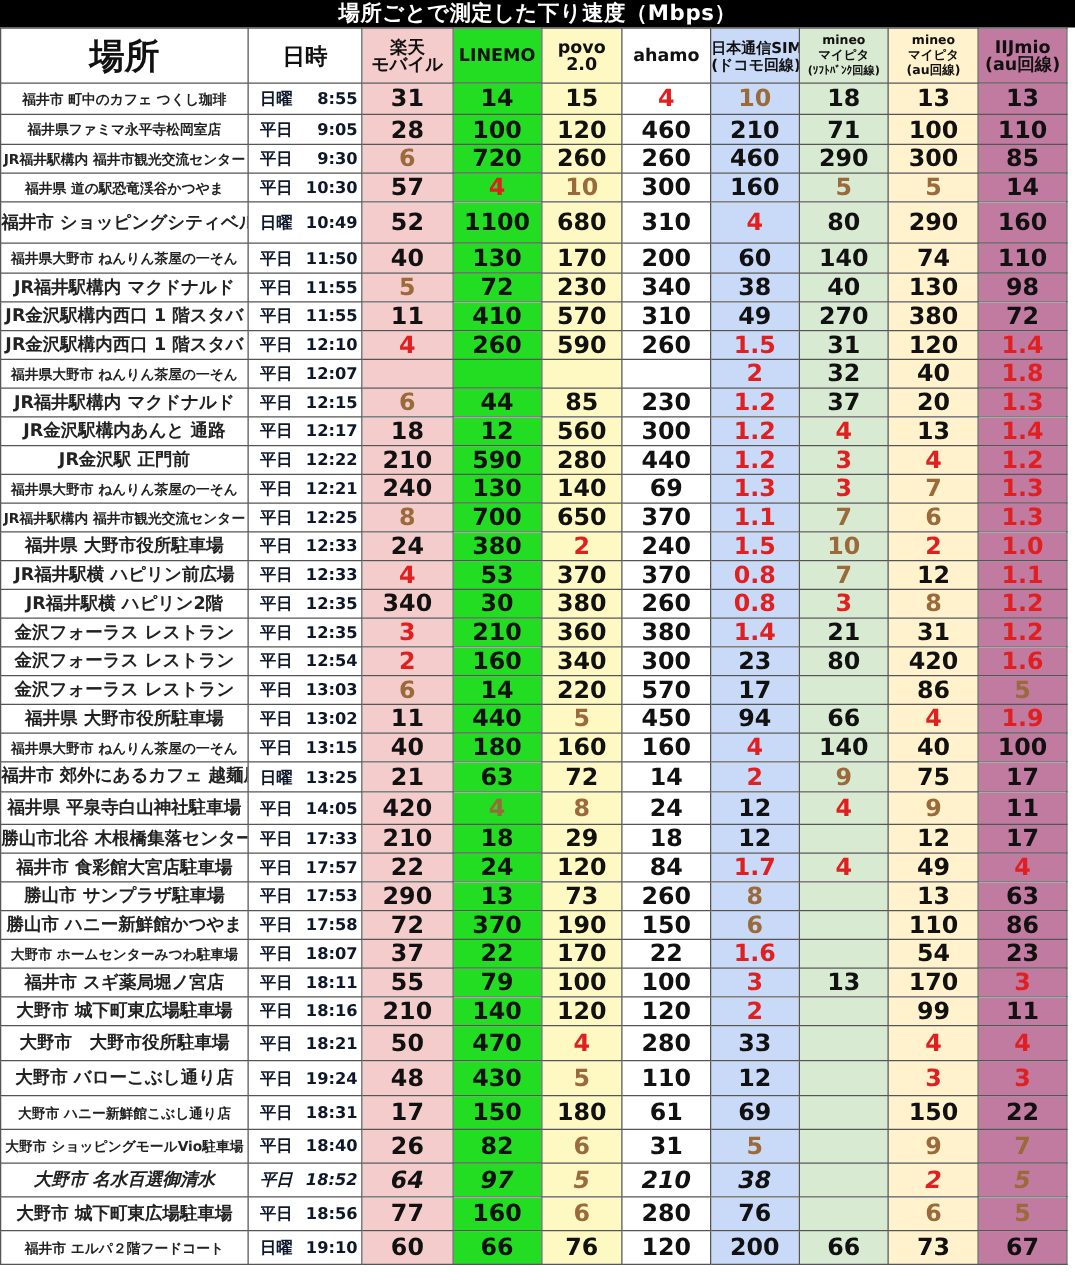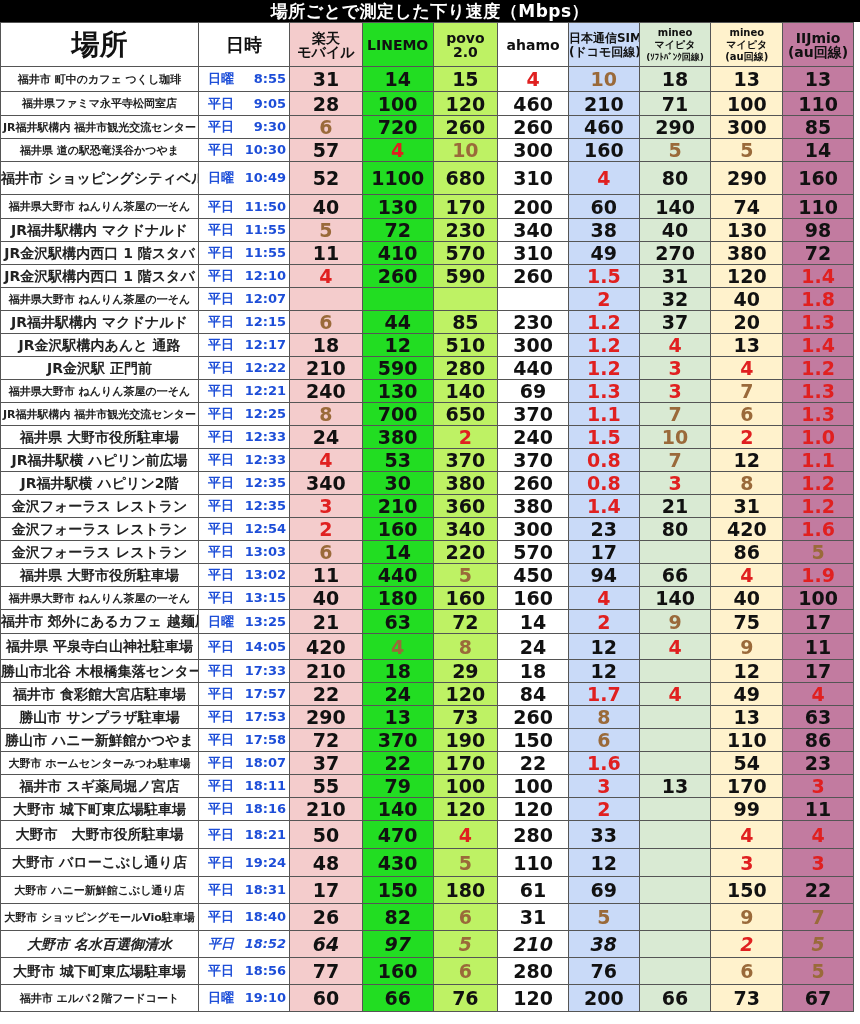--- a/index.html
+++ b/index.html
@@ -7,29 +7,29 @@
   .title-bar { position:absolute; left:0; top:0; width:860px; height:22px; background:#000; color:#fff; font-weight:bold; font-size:17px; text-align:center; line-height:22px; letter-spacing:0.5px; }
   table.speed { position:absolute; left:0; top:22px; border-collapse:collapse; table-layout:fixed; width:854px; }
   table.speed td, table.speed th { border:1px solid #555; padding:0; overflow:hidden; white-space:nowrap; text-align:center; vertical-align:middle; }
   th { font-weight:bold; color:#111; }
   th.place-h { font-size:28px; background:#fff; }
   th.date-h { font-size:18px; background:#fff; }
   th.carrier { font-size:12px; line-height:14px; }
   th.carrier.small { font-size:10px; line-height:12px; }
   td.place { text-align:left; padding-left:4px; font-size:11px; font-weight:bold; color:#222; white-space:normal; line-height:13px; }
   td.place.big { font-size:14px; }
-  td.date { text-align:left; padding-left:5px; font-size:13px; font-weight:bold; color:#1d4ed8; }
+  td.date { text-align:left; padding-left:5px; font-size:13px; font-weight:bold; color:#0f172a; }
   td.date .day { display:inline-block; width:38px; }
   td.date .time { display:inline-block; width:46px; text-align:right; }
   td.val { font-size:19px; font-weight:bold; color:#111; }
   td.val.red { color:#e02020; }
   td.val.brown { color:#9a6a3a; }
   .c-rakuten { background:#f4cccc; }
   .c-linemo { background:#22dd22; }
-  .c-povo { background:#bef264;margin-left:16px; }
+  .c-povo { background:#fef9c3;margin-left:16px; }
   .c-ahamo { background:#ffffff; }
   .c-nihon { background:#c9daf8; }
   .c-mineo-sb { background:#d9ead3; }
   .c-mineo-au { background:#fff2cc; }
   .c-iijmio { background:#c27ba0; }
 </style>
 </head>
 <body>
 
 <div class="title-bar">場所ごとで測定した下り速度（Mbps）</div>
@@ -216,21 +216,21 @@
         <td class="val c-nihon red">1.2</td>
         <td class="val c-mineo-sb">37</td>
         <td class="val c-mineo-au">20</td>
         <td class="val c-iijmio red">1.3</td>
       </tr>
       <tr style="height: 22px;">
         <td class="place big">JR金沢駅構内あんと 通路</td>
         <td class="date"><span class="day">平日</span><span class="time">12:17</span></td>
         <td class="val c-rakuten">18</td>
         <td class="val c-linemo">12</td>
-        <td class="val c-povo">510</td>
+        <td class="val c-povo">560</td>
         <td class="val c-ahamo">300</td>
         <td class="val c-nihon red">1.2</td>
         <td class="val c-mineo-sb red">4</td>
         <td class="val c-mineo-au">13</td>
         <td class="val c-iijmio red">1.4</td>
       </tr>
       <tr style="height: 22px;">
         <td class="place big">JR金沢駅 正門前</td>
         <td class="date"><span class="day">平日</span><span class="time">12:22</span></td>
         <td class="val c-rakuten">210</td>

